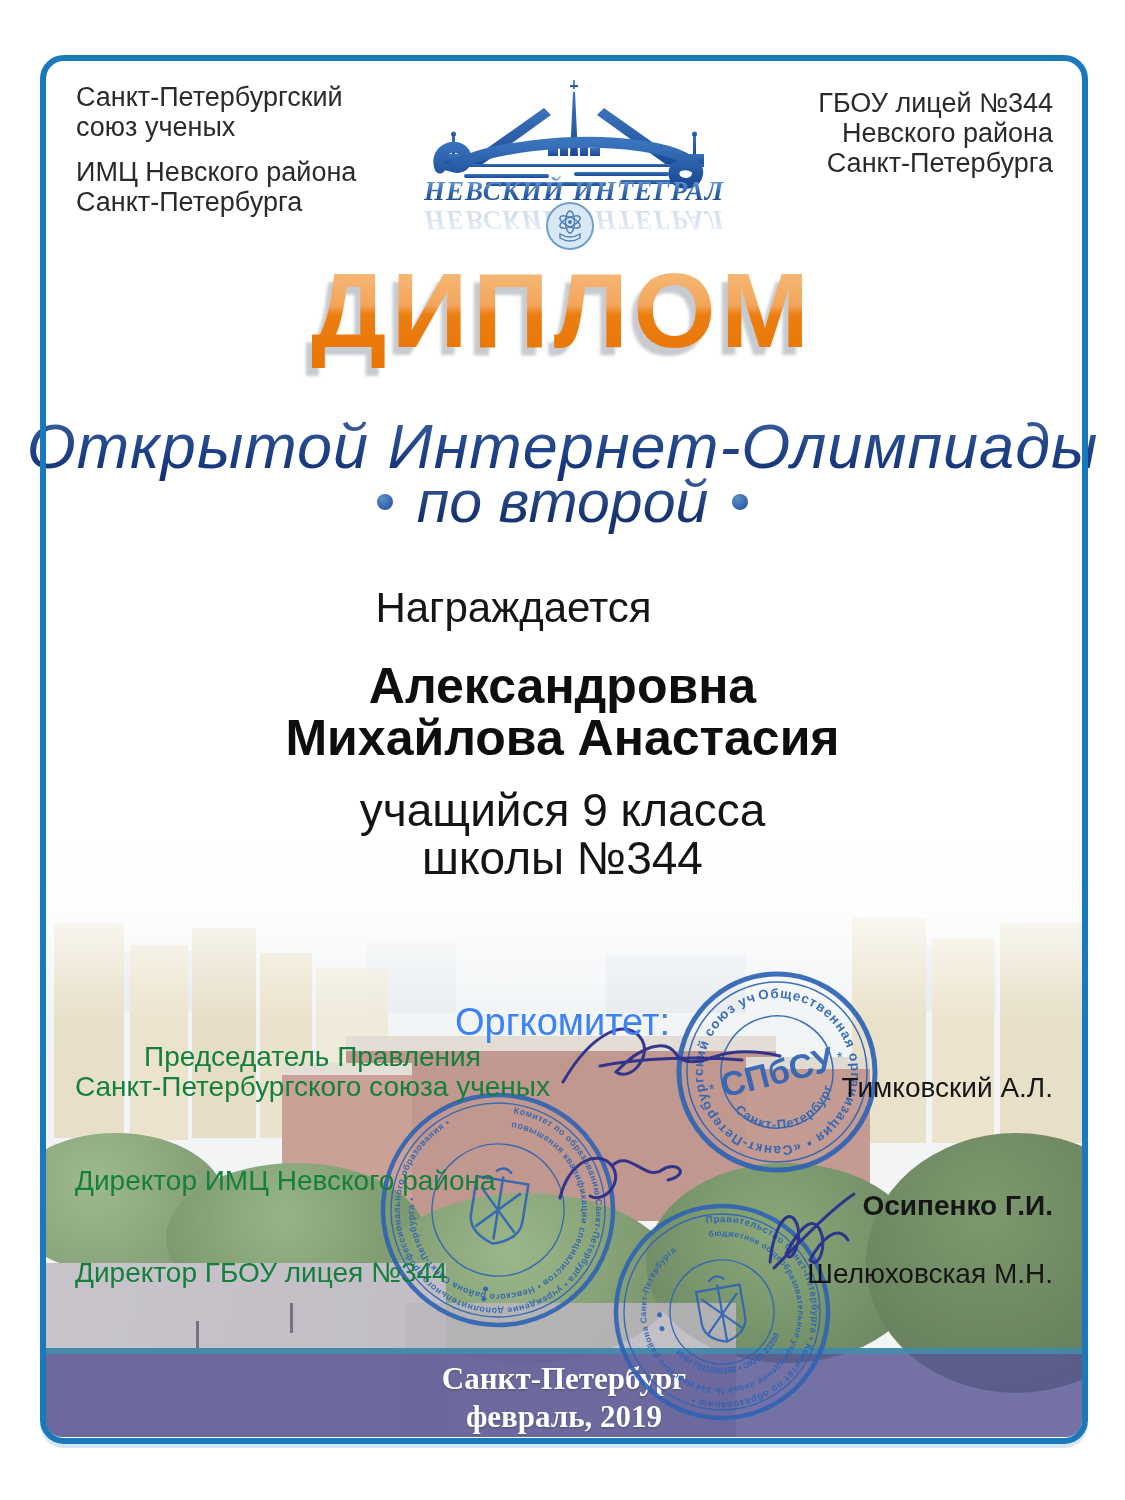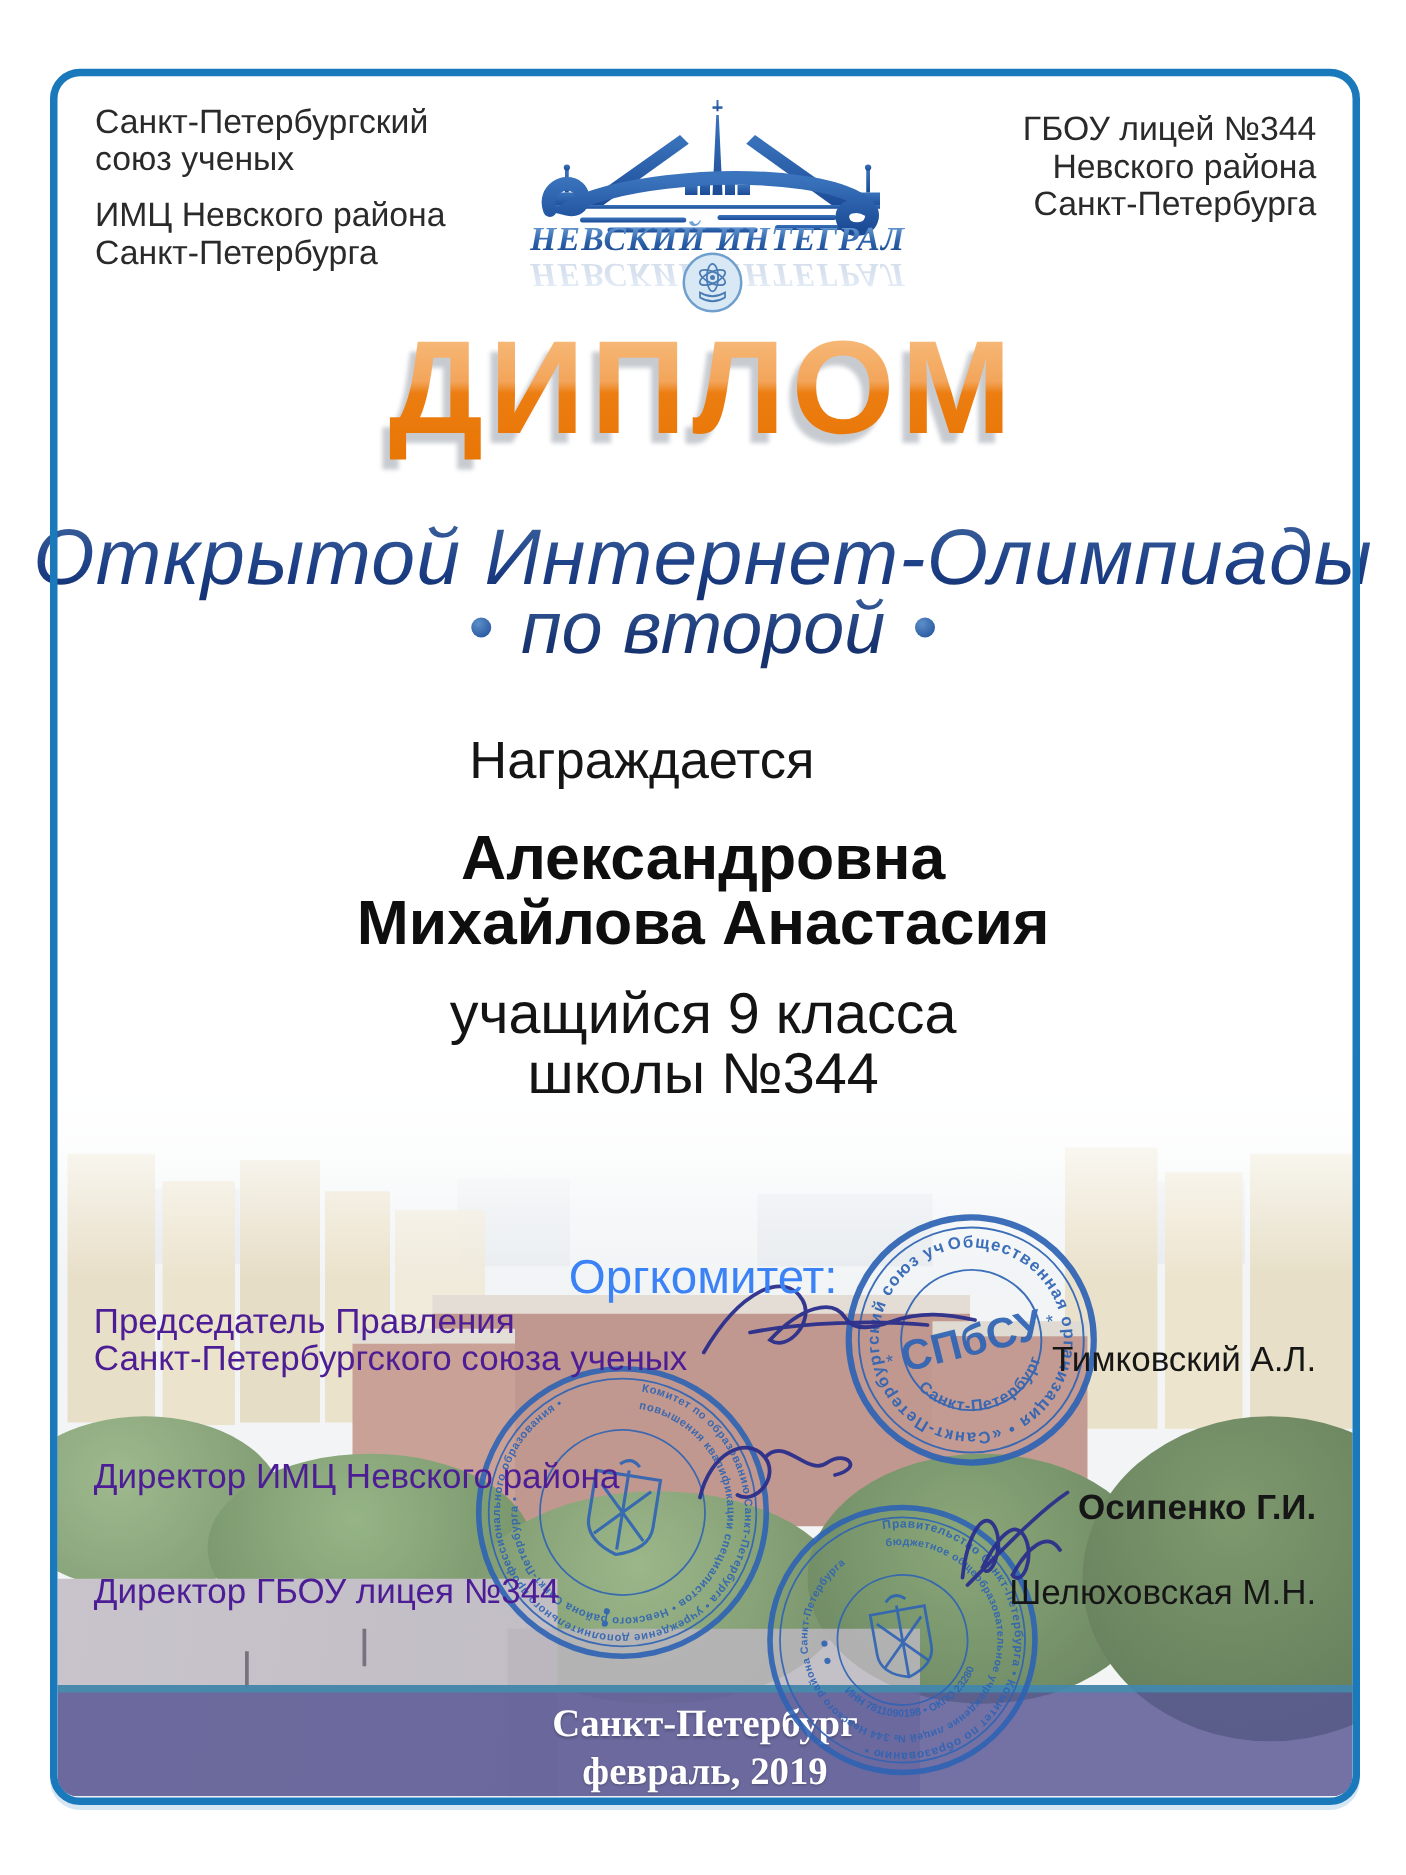--- a/index.html
+++ b/index.html
@@ -61,21 +61,21 @@
   .tree{border-radius:50%;}
   .veil{left:0;top:0;width:1036px;height:604px;background:rgba(255,255,255,.20);}
   .topfade{left:0;top:0;width:1036px;height:190px;background:linear-gradient(180deg,#ffffff 0%,rgba(255,255,255,.85) 35%,rgba(255,255,255,0) 100%);}
   
   .footer-bar{position:absolute;left:0;bottom:0;width:1036px;height:89px;box-sizing:border-box;
      border-top:6px solid rgba(64,145,175,.80);background:rgba(88,85,148,.82);text-align:center;color:#ffffff;
      font-family:"Liberation Serif",serif;font-weight:bold;font-size:31px;line-height:38px;padding-top:6px;
      text-shadow:0 1px 2px rgba(0,0,0,.25);}
   
   .committee-heading{position:absolute;left:0;top:972px;width:1125px;text-align:center;font-size:38px;color:#3b82f6;z-index:6;margin-top:29px;}
-  .role{position:absolute;left:75px;font-size:28px;line-height:30px;color:#4c1d95;z-index:6;}
+  .role{position:absolute;left:75px;font-size:28px;line-height:30px;color:#15803d;z-index:6;text-align:center;}
   .name{position:absolute;right:72px;font-size:28px;color:#161616;z-index:6;text-align:right;}
   .role-line:empty{display:none;}
   .stamp-layer{position:absolute;left:0;top:0;width:1125px;height:1500px;z-index:4;pointer-events:none;}
   .micro{font-family:"Liberation Sans",sans-serif;font-weight:bold;}
 </style>
 </head>
 <body>
 
 <div class="page">
 

